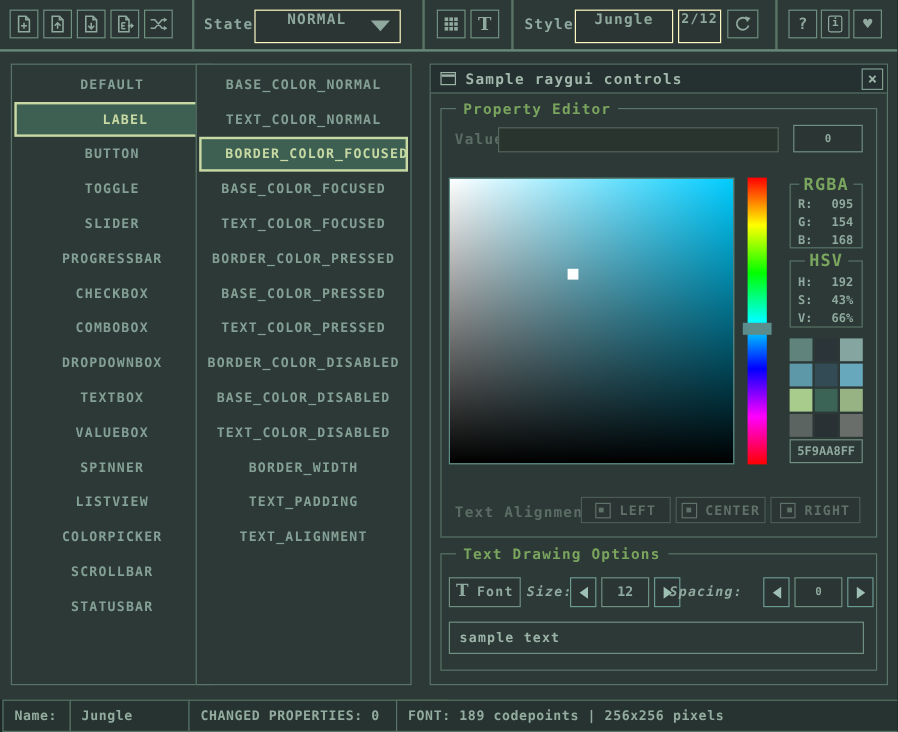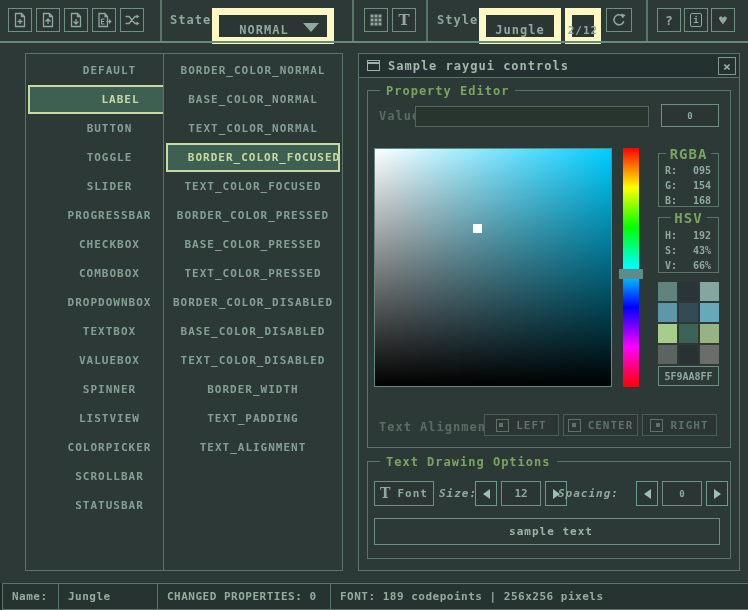--- a/index.html
+++ b/index.html
@@ -15,22 +15,22 @@
   #toolbar { position:absolute; left:0; top:0; width:748px; height:41px; background:#2d3937; }
   #toolbar-line { position:absolute; left:0; top:41px; width:748px; height:2px; background:#688a79; }
   .tb-btn {
     position:absolute; top:8px; width:24px; height:24px;
     background:#2b3533; border:1px solid #6f8f80;
     display:flex; align-items:center; justify-content:center;
   }
   .tb-divider { position:absolute; top:0; width:2px; height:41px; background:#587567; }
   .tb-label { position:absolute; top:8px; height:24px; line-height:24px; font-size:12px; letter-spacing:1px; color:#8fa99e; }
   .dropdown {
-    position:absolute; top:8px; height:36px; background:#2b3533;
-    border:7px solid #fef9c3; display:flex; align-items:flex-end; justify-content:center;
+    position:absolute; top:8px; height:28px; background:#2b3533;
+    border:1px solid #fef9c3; display:flex; align-items:flex-start; justify-content:center;
     font-size:12px; letter-spacing:1px;
   }
   .dd-arrow { position:absolute; right:8px; top:8px; width:0; height:0;
     border-left:8px solid transparent; border-right:8px solid transparent; border-top:9px solid #8fa99e; }
   .glyph { font-family:"DejaVu Sans Mono","DejaVu Sans",monospace; }
   .serifT { font-family:"DejaVu Serif", serif; font-size:15px; line-height:15px; }
   .i-frame { width:12px; height:14px; border:1px solid #8fa99e; border-radius:2px;
     display:flex; align-items:center; justify-content:center; font-size:9px; }
   svg.ic { display:block; }
   
@@ -90,21 +90,21 @@
   .td-btn { position:absolute; top:427px; height:25px; background:#2b3533;
     border:1px solid #6f8f80; display:flex; align-items:center; justify-content:center;
     gap:6px; font-size:11px; letter-spacing:1px; color:#8fa99e; }
   .arrow-btn { position:absolute; top:427px; width:22px; height:25px; background:#2b3533;
     border:1px solid #6b9a8f; display:flex; align-items:center; justify-content:center; }
   .tri-l { width:0; height:0; border-top:5px solid transparent; border-bottom:5px solid transparent; border-right:7px solid #9fc0b4; }
   .tri-r { width:0; height:0; border-top:5px solid transparent; border-bottom:5px solid transparent; border-left:7px solid #9fc0b4; }
   .small-label { position:absolute; top:427px; height:25px; line-height:25px; font-size:11px; letter-spacing:1px; color:#8fa99e;font-style:italic; }
   #sample-box { position:absolute; left:15px; top:464px; width:346px; height:27px;
     border:1px solid #6f8f80; display:flex; align-items:center; padding-left:8px;
-    font-size:11px; letter-spacing:1px; color:#9cb4a8;justify-content:center; }
+    font-size:11px; letter-spacing:1px; color:#9cb4a8; }
   
   #statusbar { position:absolute; left:0; top:583px; width:748px; height:27px; background:#1f2a28; }
   .status-seg { position:absolute; top:0; height:27px; background:#273331; border:1px solid #587567;
     display:flex; align-items:center; padding-left:9px; font-size:11px; letter-spacing:0.5px; color:#93ac9f; }
 </style>
 </head>
 <body>
 
 <div id="app">
 
@@ -195,21 +195,21 @@
       <span class="i-frame">
           <span>i</span>
         </span>
     </div>
     <div class="tb-btn" style="left:711px">
       <span class="glyph" style="font-size:13px">♥</span>
     </div>
   </div>
   <div id="toolbar-line"></div>
 
-  <div class="panel" style="left:25px; top:53px; width:169px; height:518px">
+  <div class="panel" style="left:9px; top:53px; width:169px; height:518px">
 
       <div class="list-item">DEFAULT</div>
 
       <div class="list-item selected">LABEL</div>
 
       <div class="list-item">BUTTON</div>
 
       <div class="list-item">TOGGLE</div>
 
       <div class="list-item">SLIDER</div>
@@ -232,28 +232,28 @@
 
       <div class="list-item">COLORPICKER</div>
 
       <div class="list-item">SCROLLBAR</div>
 
       <div class="list-item">STATUSBAR</div>
     </div>
 
   <div class="panel" style="left:163px; top:53px; width:180px; height:518px">
 
-      <div class="list-item">BORDER_COLOR_NORMAL</div>
 
       <div class="list-item">BASE_COLOR_NORMAL</div>
 
       <div class="list-item">TEXT_COLOR_NORMAL</div>
 
       <div class="list-item selected">BORDER_COLOR_FOCUSED</div>
 
+      <div class="list-item">BASE_COLOR_FOCUSED</div>
 
       <div class="list-item">TEXT_COLOR_FOCUSED</div>
 
       <div class="list-item">BORDER_COLOR_PRESSED</div>
 
       <div class="list-item">BASE_COLOR_PRESSED</div>
 
       <div class="list-item">TEXT_COLOR_PRESSED</div>
 
       <div class="list-item">BORDER_COLOR_DISABLED</div>

